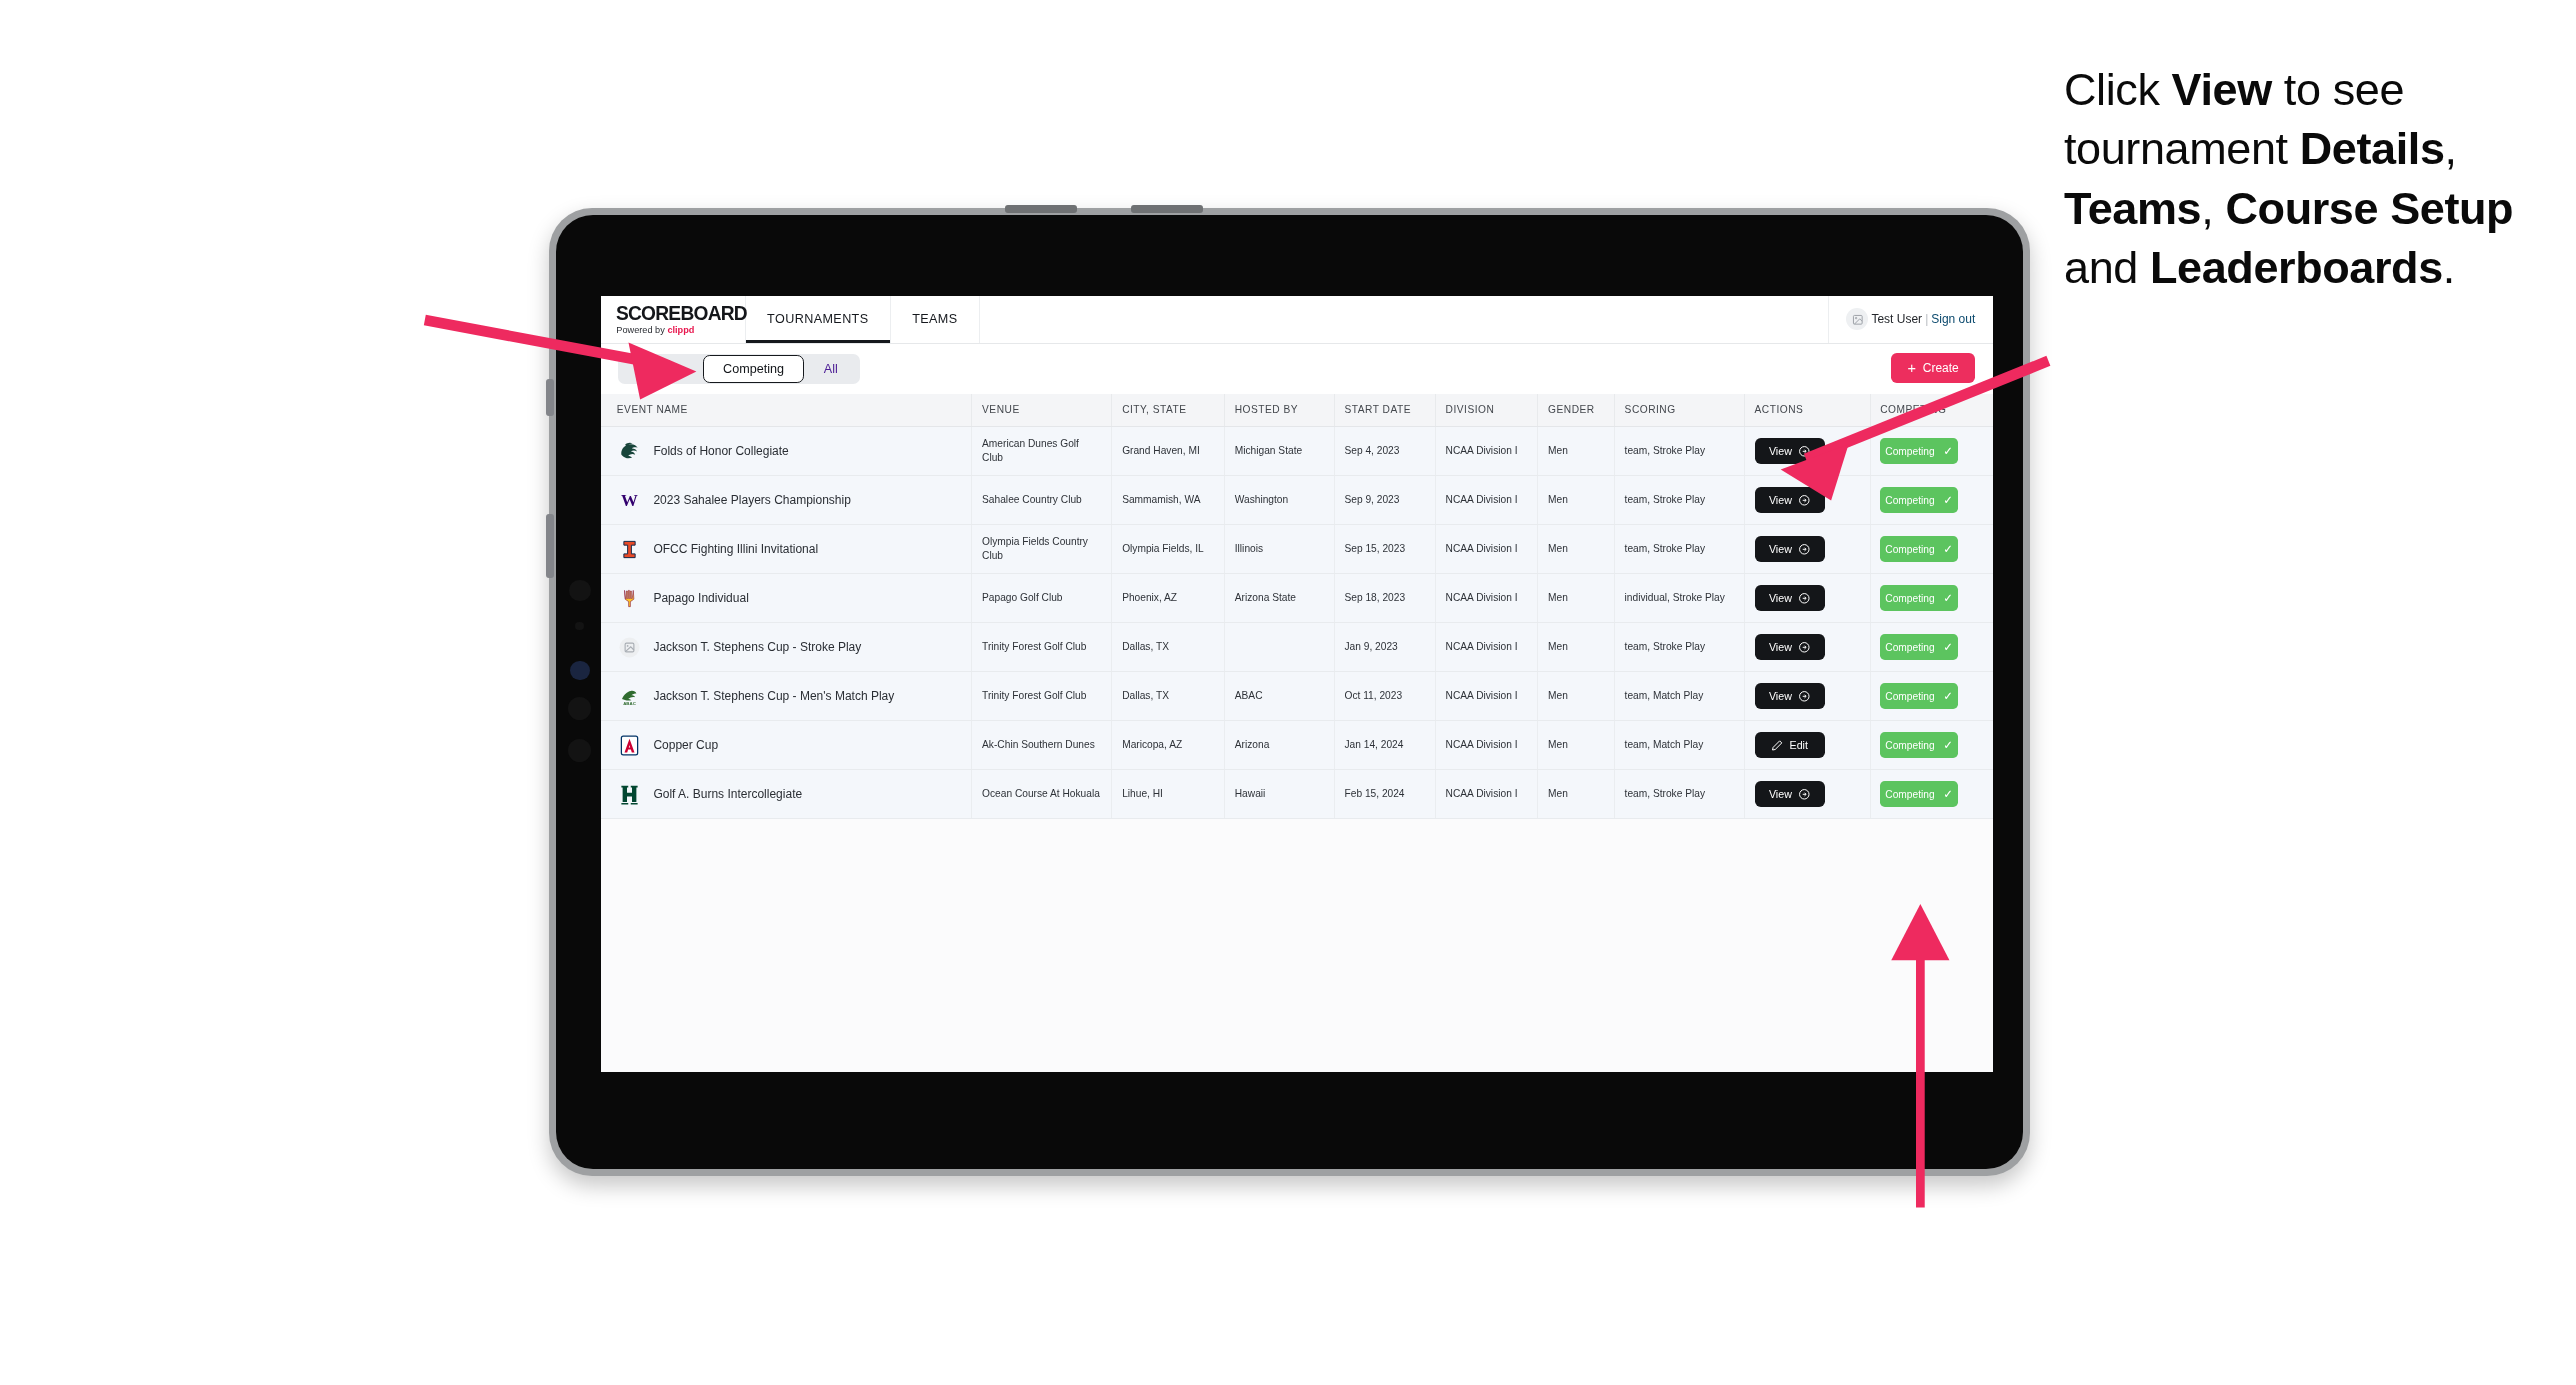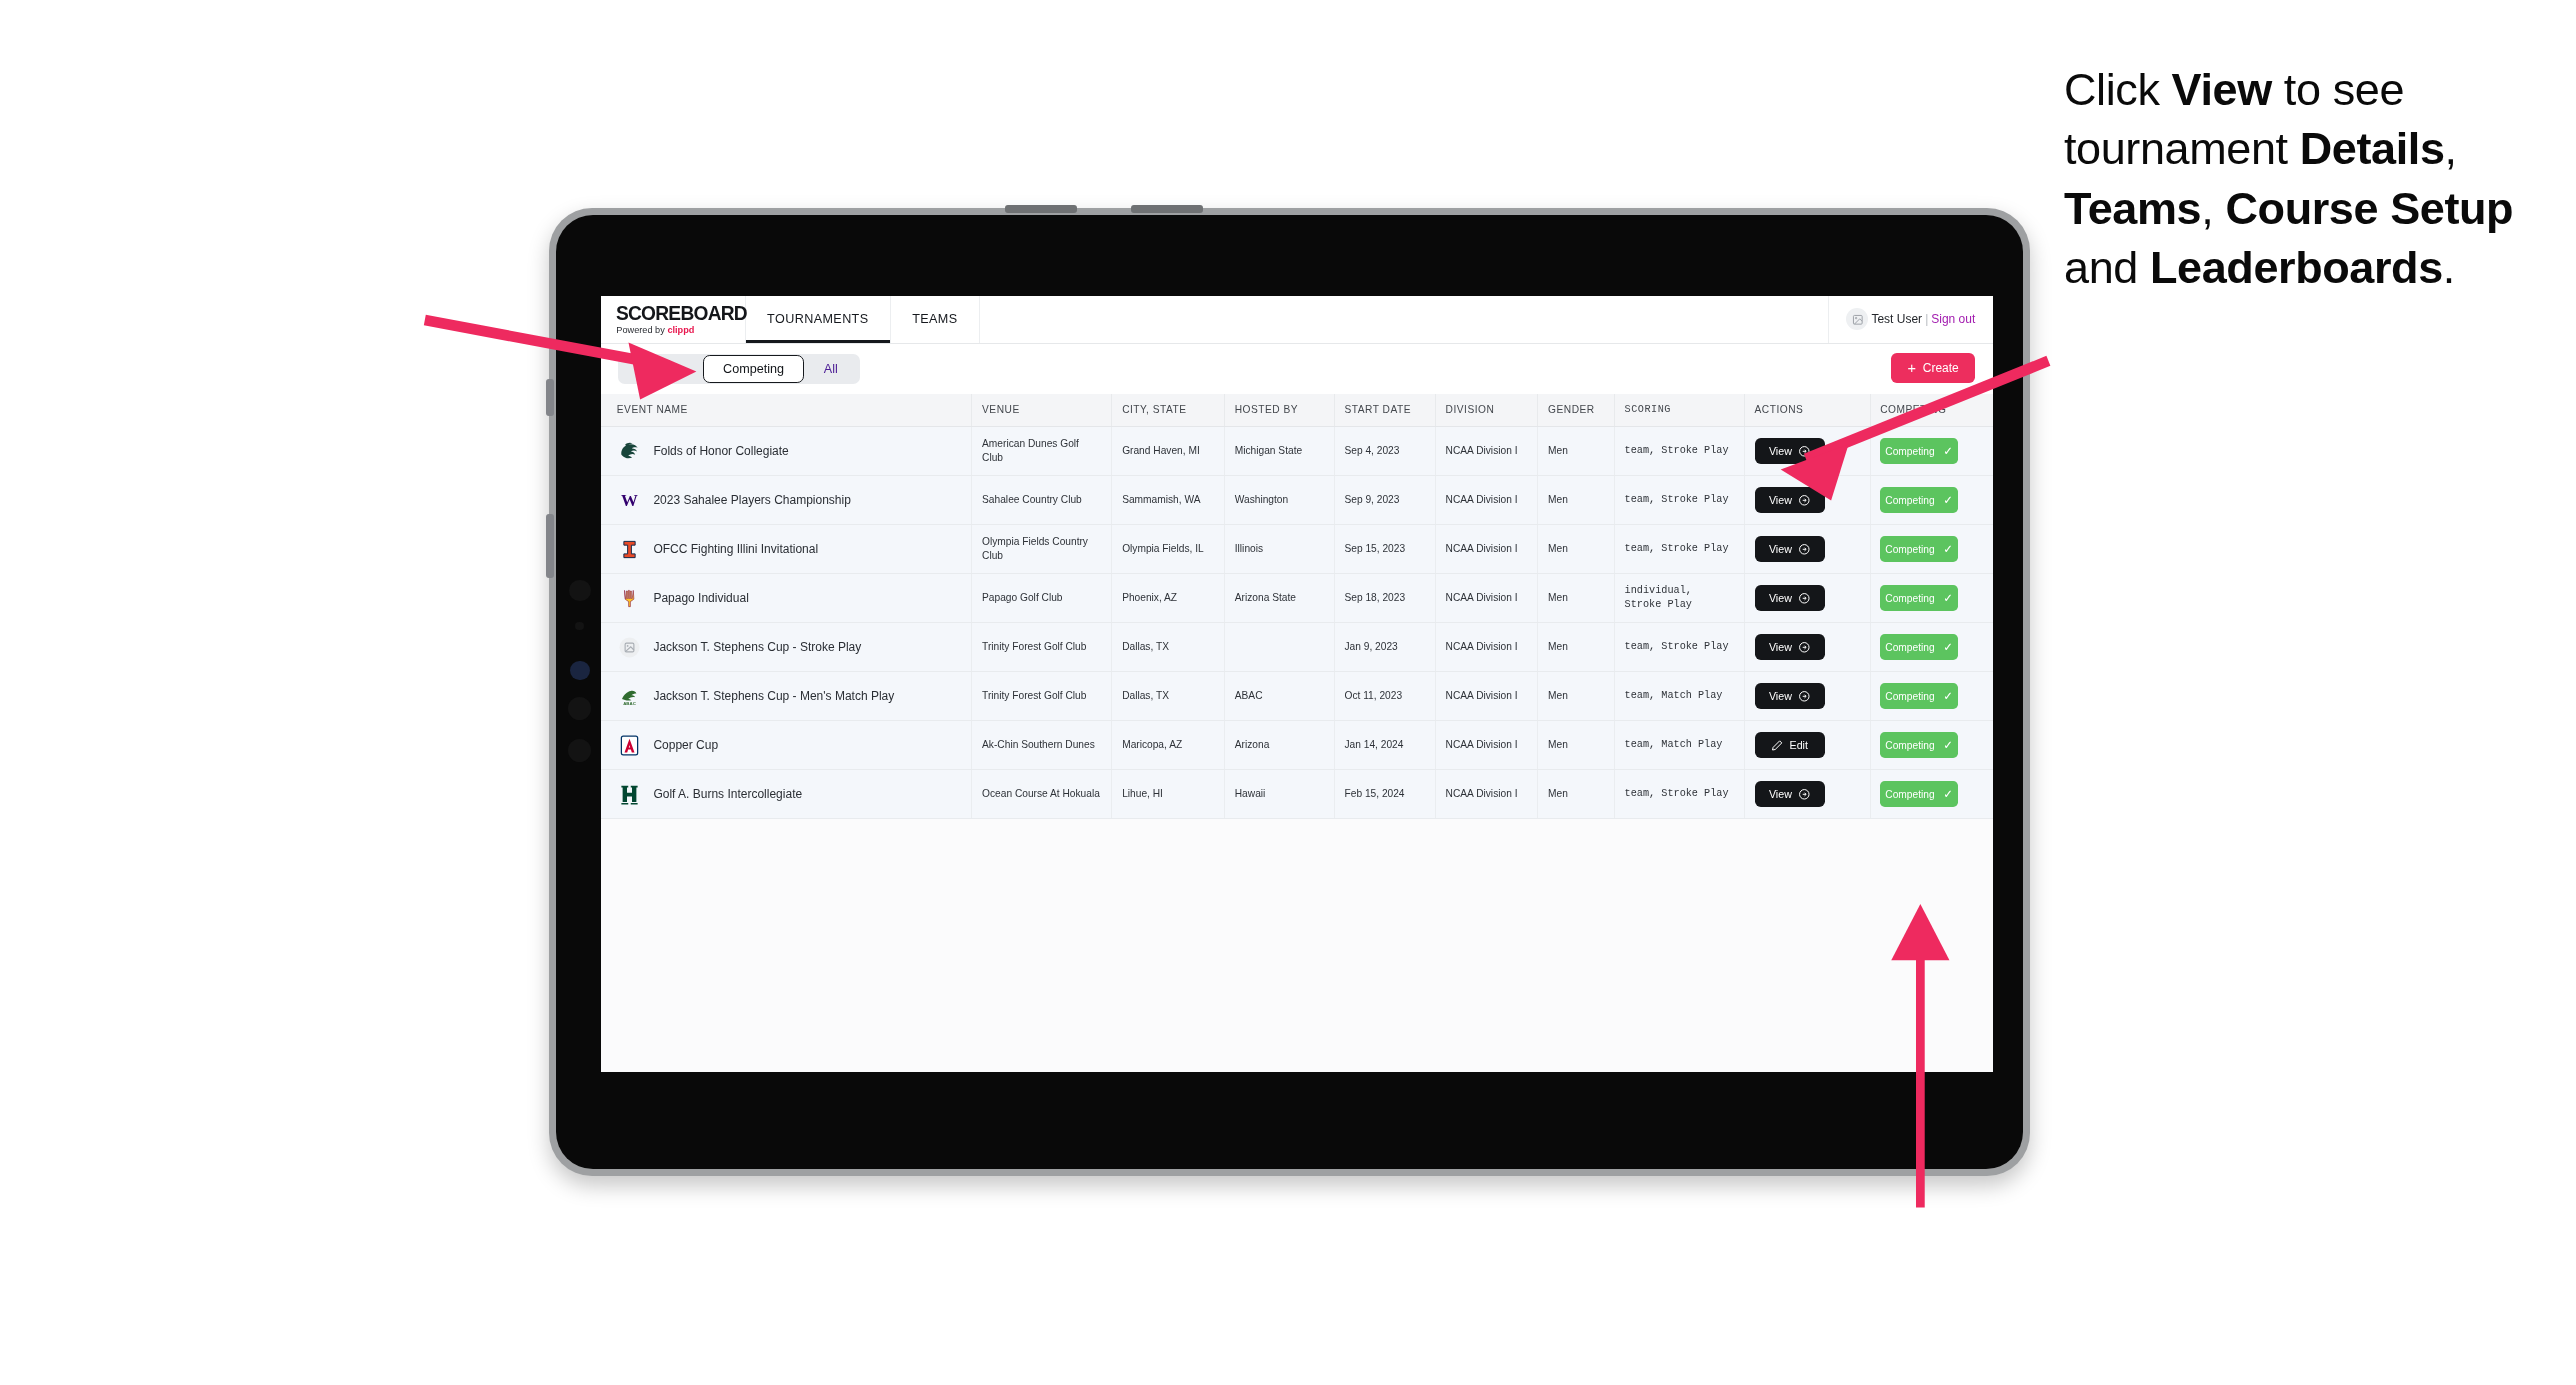--- a/index.html
+++ b/index.html
@@ -89,21 +89,21 @@
   }
   #navspacer { flex: 1; border-right: 1px solid #eceef0; }
   #userzone { display: flex; align-items: center; gap: 3px; padding: 0 17.5px; }
   #avatar {
     width: 22px; height: 22px; border-radius: 50%; background: #eef0f2;
     display: flex; align-items: center; justify-content: center;
     font-size: 10.7px; color: #8d9298;
   }
   #username { font-size: 12px; color: #23262b; }
   #usersep { font-size: 12px; color: #b8bcc1; }
-  #signout { font-size: 12px; color: #a21caf; cursor: pointer; }
+  #signout { font-size: 12px; color: #0c4a6e; cursor: pointer; }
 
   
   #filterrow {
     height: 50px; background: #ffffff; display: flex;
     align-items: center; padding: 0 17.5px; position: relative;
   }
   #segctl {
     display: flex; background: #e9ebee; border-radius: 6.8px; padding: 2.9px;
     height: 30px; align-items: center;
   }
@@ -142,21 +142,21 @@
   }
   tbody td:last-child { border-right: none; }
   tbody tr { background: #f4f7fb; height: 49px; }
   .c-event  { width: 257px; padding-left: 16px; }
   .c-venue  { width: 97px; }
   .c-city   { width: 78px; }
   .c-host   { width: 76px; }
   .c-date   { width: 70px; }
   .c-div    { width: 71px; }
   .c-gender { width: 53px; }
-  .c-score  { width: 90px; font-family: Liberation Mono, monospace; }
+  .c-score  { width: 90px; }
   .c-act    { width: 87px; }
   .c-comp   { width: 85px; }
 
   .evcell { display: flex; align-items: center; gap: 11.6px; }
   .logo { width: 25px; height: 25px; flex: 0 0 25px; display: block; }
   .evname { font-size: 12px; color: #2a2e34; }
 
   .btn-dark {
     display: inline-flex; align-items: center; justify-content: center;
     gap: 5.8px; background: #141619; color: #fff;

